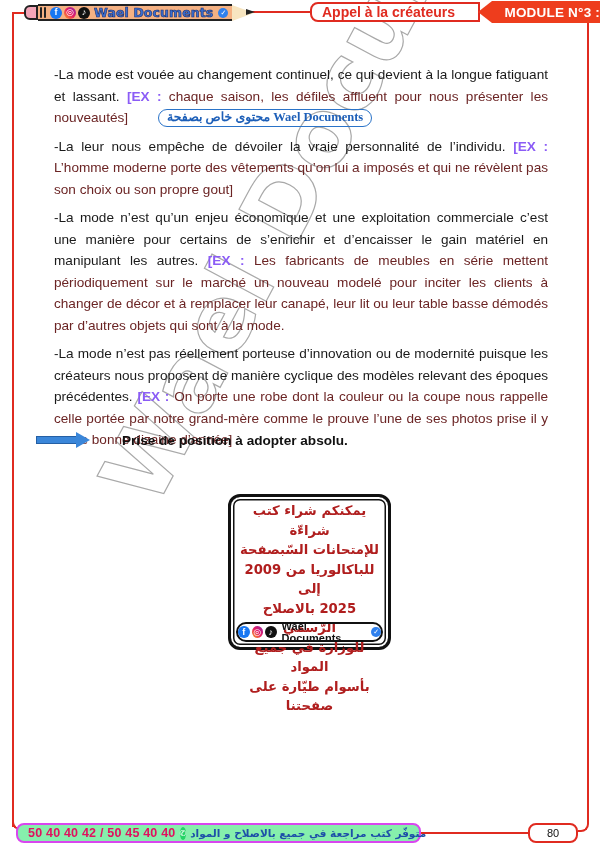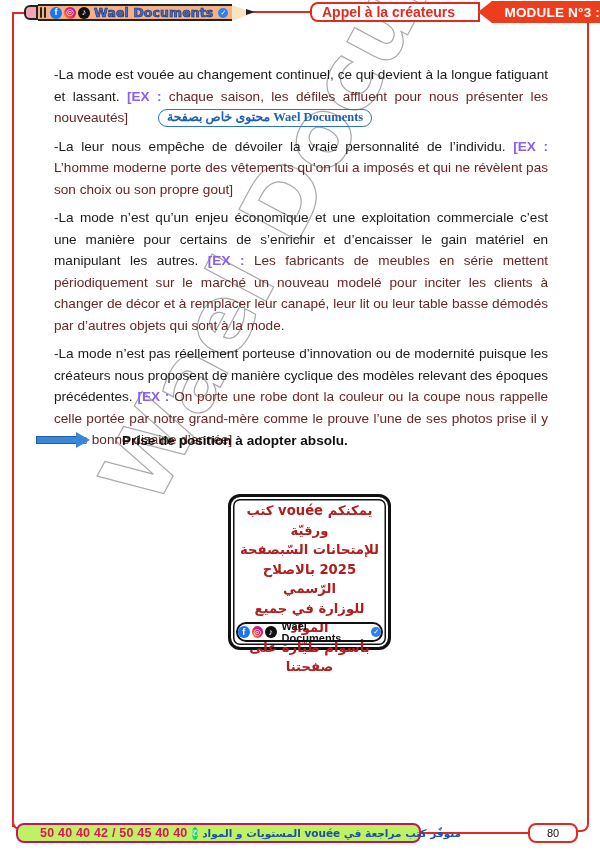--- a/index.html
+++ b/index.html
@@ -52,21 +52,21 @@
   
   .ad-box { position: absolute; left: 228px; top: 494px; width: 163px; height: 156px; border: 3px solid #111; border-radius: 12px; background: #fff; padding: 4px 5px 0 5px; box-shadow: inset 0 0 0 2px #fff, inset 0 0 0 3.5px #111; }
   .ad-lines { direction: rtl; text-align: center; font-family: "DejaVu Sans", sans-serif; font-weight: bold; color: #b01e1e; font-size: 13.2px; line-height: 19.5px; }
   .ad-footer { position: absolute; left: 5px; right: 5px; bottom: 5px; height: 20px; border: 2px solid #111; border-radius: 10px; display: flex; align-items: center; justify-content: center; gap: 2px; }
   .ad-footer-text { font-weight: bold; font-size: 11px; color: #111; margin-left: 3px; }
 
   
   .watermark { position: absolute; left: 80px; top: 470px; transform: rotate(-62deg); transform-origin: left top; font-family: "DejaVu Sans", sans-serif; font-weight: bold; font-size: 92px; color: transparent; -webkit-text-stroke: 1.2px #9a9a9a; white-space: nowrap; letter-spacing: 2px; pointer-events: none; opacity: 0.85; }
 
   
-  .footer-pill { position: absolute; left: 16px; top: 823px; width: 405px; height: 20px; border: 2px solid #be185d; border-radius: 8px; background: #bef264; display: flex; align-items: center; padding: 0 22px; gap: 4px; }
+  .footer-pill { position: absolute; left: 16px; top: 823px; width: 405px; height: 20px; border: 2px solid #d946ef; border-radius: 8px; background: #86efac; display: flex; align-items: center; padding: 0 10px; gap: 4px; }
   .footer-phones { font-weight: bold; font-size: 12.5px; color: #e0115f; letter-spacing: 0.2px; white-space: nowrap; }
   .whatsapp { width: 13px; height: 13px; border-radius: 50%; background: #25d366; color: #fff; font-size: 8px; display: inline-flex; align-items: center; justify-content: center; }
   .footer-ar { direction: rtl; font-family: "DejaVu Sans", sans-serif; font-weight: bold; font-size: 10.5px; color: #1d4fa8; white-space: nowrap; }
   .page-number { position: absolute; left: 528px; top: 823px; width: 50px; height: 20px; border: 2px solid #e02b20; border-radius: 8px; background: #fff; display: flex; align-items: center; justify-content: center; font-size: 11px; color: #111; }
 </style>
 </head>
 <body>
 
 <div class="frame-left"></div>
 <div class="frame-left-top-hook"></div>
@@ -115,33 +115,34 @@
 <div class="conclusion">
   <div class="arrow">
     <div class="arrow-shaft"></div>
     <div class="arrow-head"></div>
   </div>
   <span class="conclusion-text">Prise de position à adopter absolu.</span>
 </div>
 
 <div class="ad-box">
   <div class="ad-lines">
-    <div>يمكنكم vouée كتب ورقيّة</div>
+    <div>يمكنكم شراء كتب شراءّة</div>
     <div>للإمتحانات السّبصفحة</div>
+    <div>للباكالوريا من 2009 إلى</div>
     <div>2025 بالاصلاح الرّسمي</div>
     <div>للوزارة في جميع المواد</div>
     <div>بأسوام طيّارة على صفحتنا</div>
   </div>
   <div class="ad-footer">
     <span class="social fb">f</span>
     <span class="social ig">◎</span>
     <span class="social tt">♪</span>
     <span class="ad-footer-text">Wael Documents</span>
     <span class="verified">✓</span>
   </div>
 </div>
 
 <div class="footer-pill">
   <span class="footer-phones">50 40 40 42 / 50 45 40 40</span>
   <span class="whatsapp">✆</span>
-  <span class="footer-ar">متوفّر كتب مراجعة في vouée المستويات و المواد</span>
+  <span class="footer-ar">متوفّر كتب مراجعة في جميع بالاصلاح و المواد</span>
 </div>
 <div class="page-number">80</div>
 
 </body></html>

